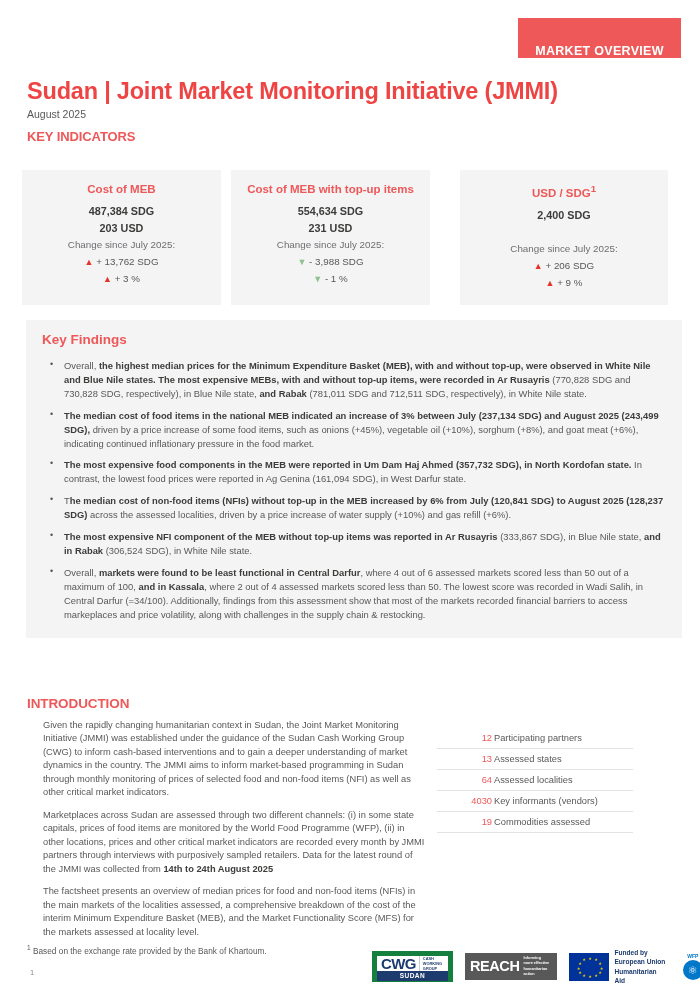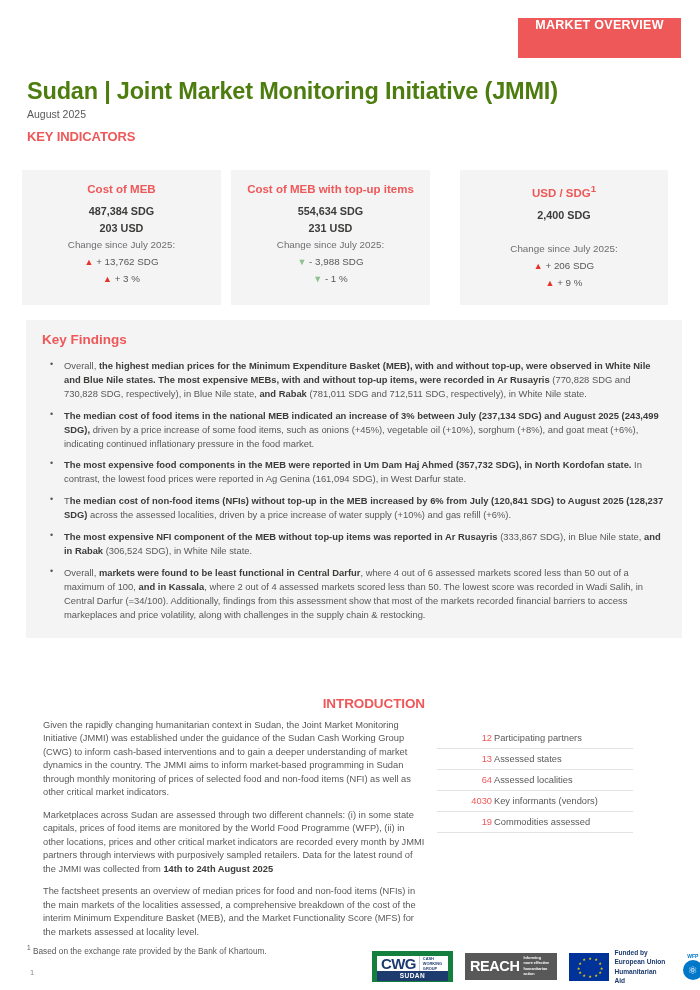--- a/index.html
+++ b/index.html
@@ -24,41 +24,41 @@
 
   
   .overview-bar {
     position: absolute;
     left: 518px;
     top: 18px;
     width: 163px;
     height: 40px;
     background: #ee5859;
     display: flex;
-    align-items: flex-start;
+    align-items: flex-end;
     justify-content: center;
   }
   .overview-bar span {
     color: #ffffff;
     font-weight: bold;
     font-size: 12.5px;
     letter-spacing: 0.3px;
   }
 
   
   .title-block {
     position: absolute;
     left: 27px;
     top: 78px;
     width: 640px;
   }
   .doc-title {
     font-size: 23.5px;
     font-weight: bold;
-    color: #4d7c0f;
+    color: #ef4444;
     letter-spacing: -0.2px;
     margin: 0;
     line-height: 1.15;
   }
   .doc-date {
     font-size: 10.5px;
     color: #58585a;
     margin-top: 3px;
   }
   .section-label {
@@ -169,21 +169,20 @@
     left: 27px;
     top: 696px;
     width: 398px;
   }
   .intro-title {
     color: #ee5859;
     font-weight: bold;
     font-size: 13.5px;
     margin-bottom: 8px;
     letter-spacing: -0.1px;
-    text-align: right;
   }
   .intro p {
     margin: 0 0 9px 16px;
     font-size: 9.3px;
     line-height: 1.45;
     color: #58585a;
   }
   .intro p b { color: #3c3c3b; }
 
   

